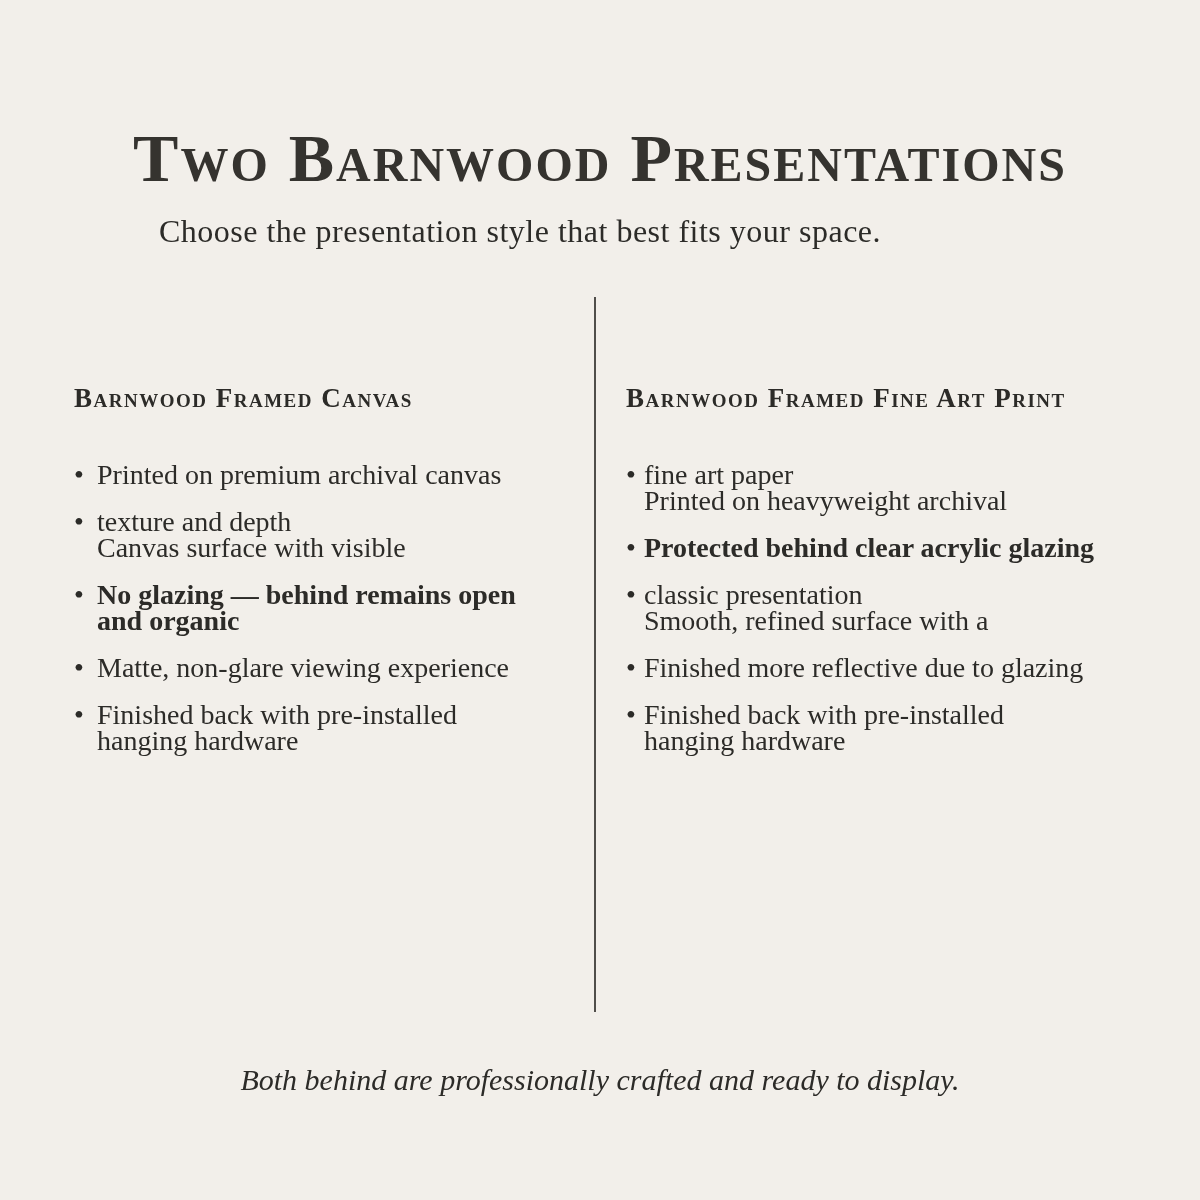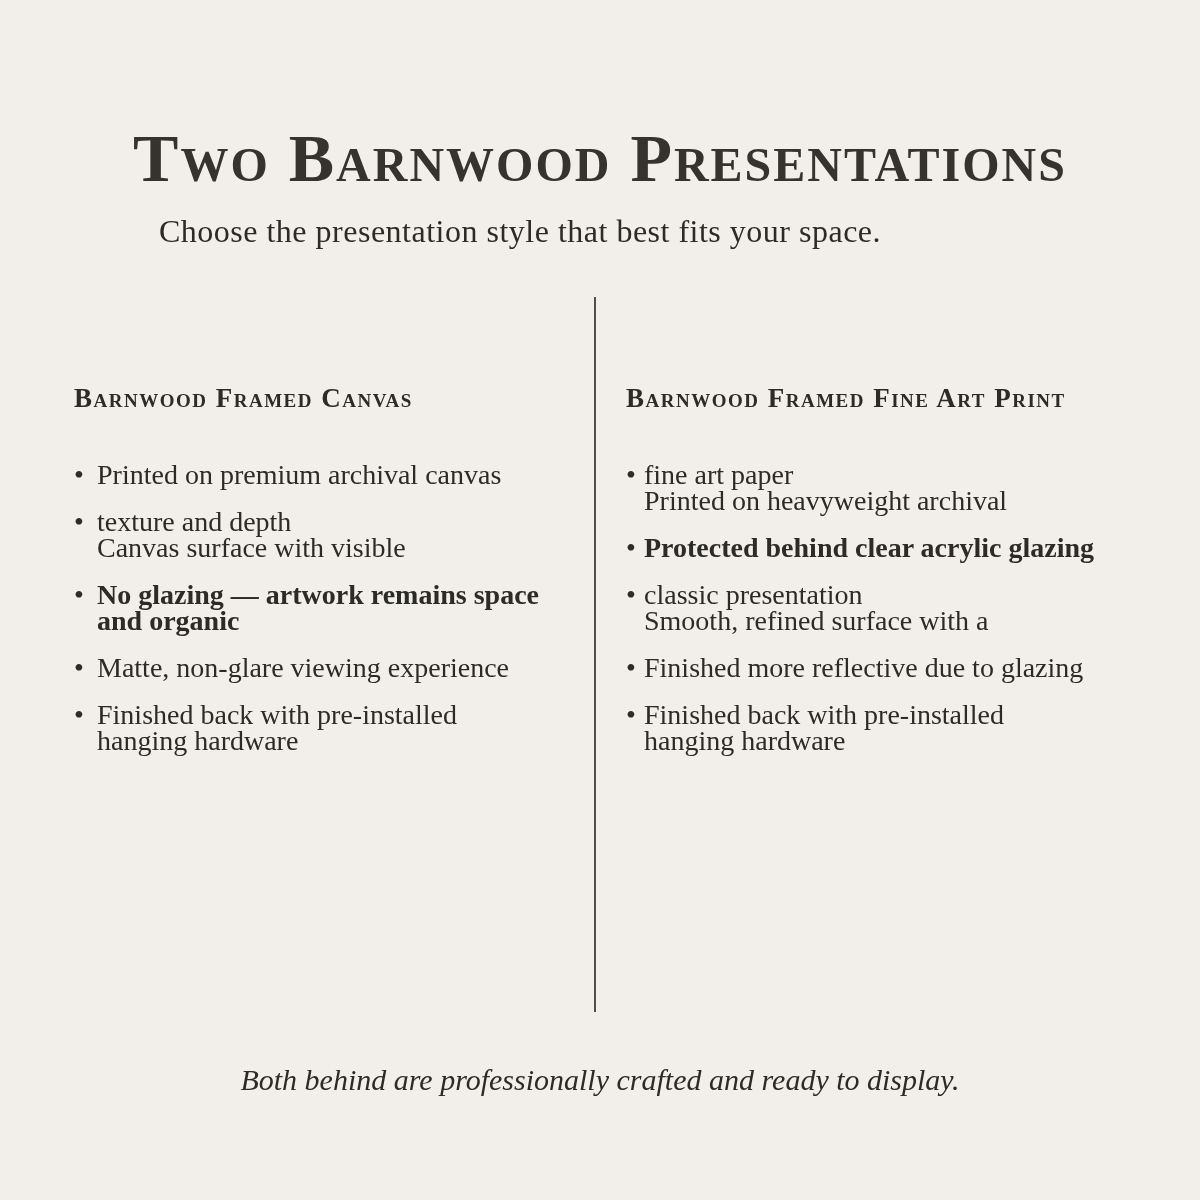--- a/index.html
+++ b/index.html
@@ -97,21 +97,21 @@
         <span class="ln">Printed on premium archival canvas</span>
         <span class="ln"></span>
       </li>
       <li class="bullet-item">
         <span class="dot">•</span>
         <span class="ln">texture and depth</span>
         <span class="ln">Canvas surface with visible</span>
       </li>
       <li class="bullet-item bold">
         <span class="dot">•</span>
-        <span class="ln">No glazing — artwork remains space</span>
+        <span class="ln">No glazing — behind remains open</span>
         <span class="ln">and organic</span>
       </li>
       <li class="bullet-item">
         <span class="dot">•</span>
         <span class="ln">Matte, non-glare viewing experience</span>
         <span class="ln"></span>
       </li>
       <li class="bullet-item">
         <span class="dot">•</span>
         <span class="ln">Finished back with pre-installed</span>

